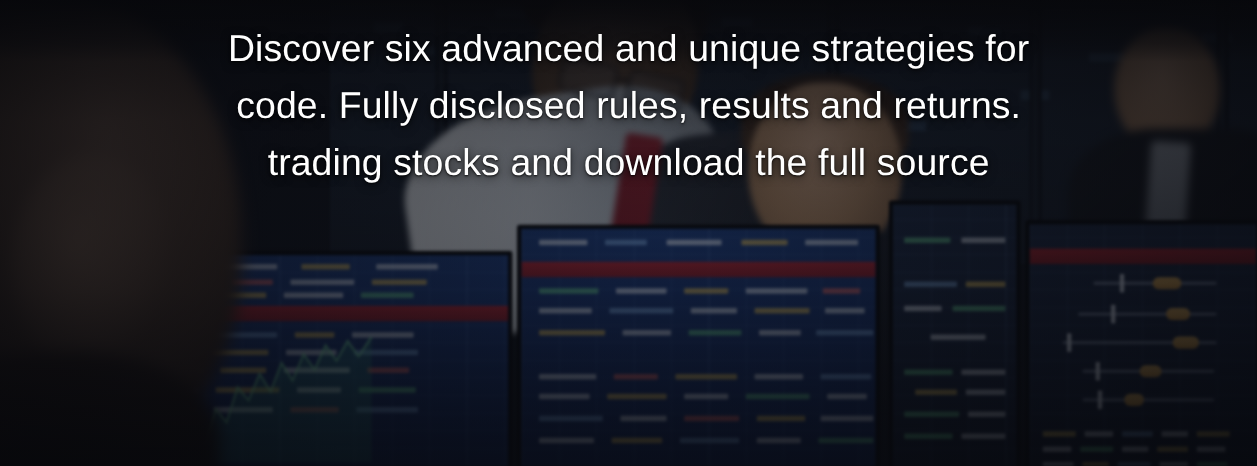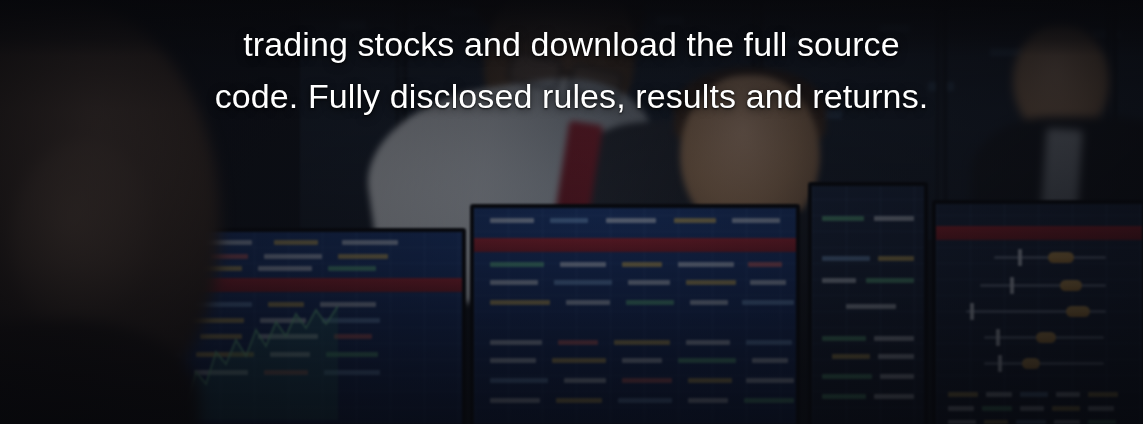--- a/index.html
+++ b/index.html
@@ -495,18 +495,19 @@
         <div class="shoulder"></div>
     </div>
 
     <div class="bg-ceiling"></div>
     <div class="grade"></div>
   </div>
 
 
   <div class="hero-copy">
     <div class="hero-sub">
+      <span class="ln">Discover six advanced and unique strategies for</span>
+      <span class="ln">code. Fully disclosed rules, results and returns.</span>
       <span class="ln">trading stocks and download the full source</span>
-      <span class="ln">code. Fully disclosed rules, results and returns.</span>
     </div>
   </div>
 
 </div>
 
 </body></html>

